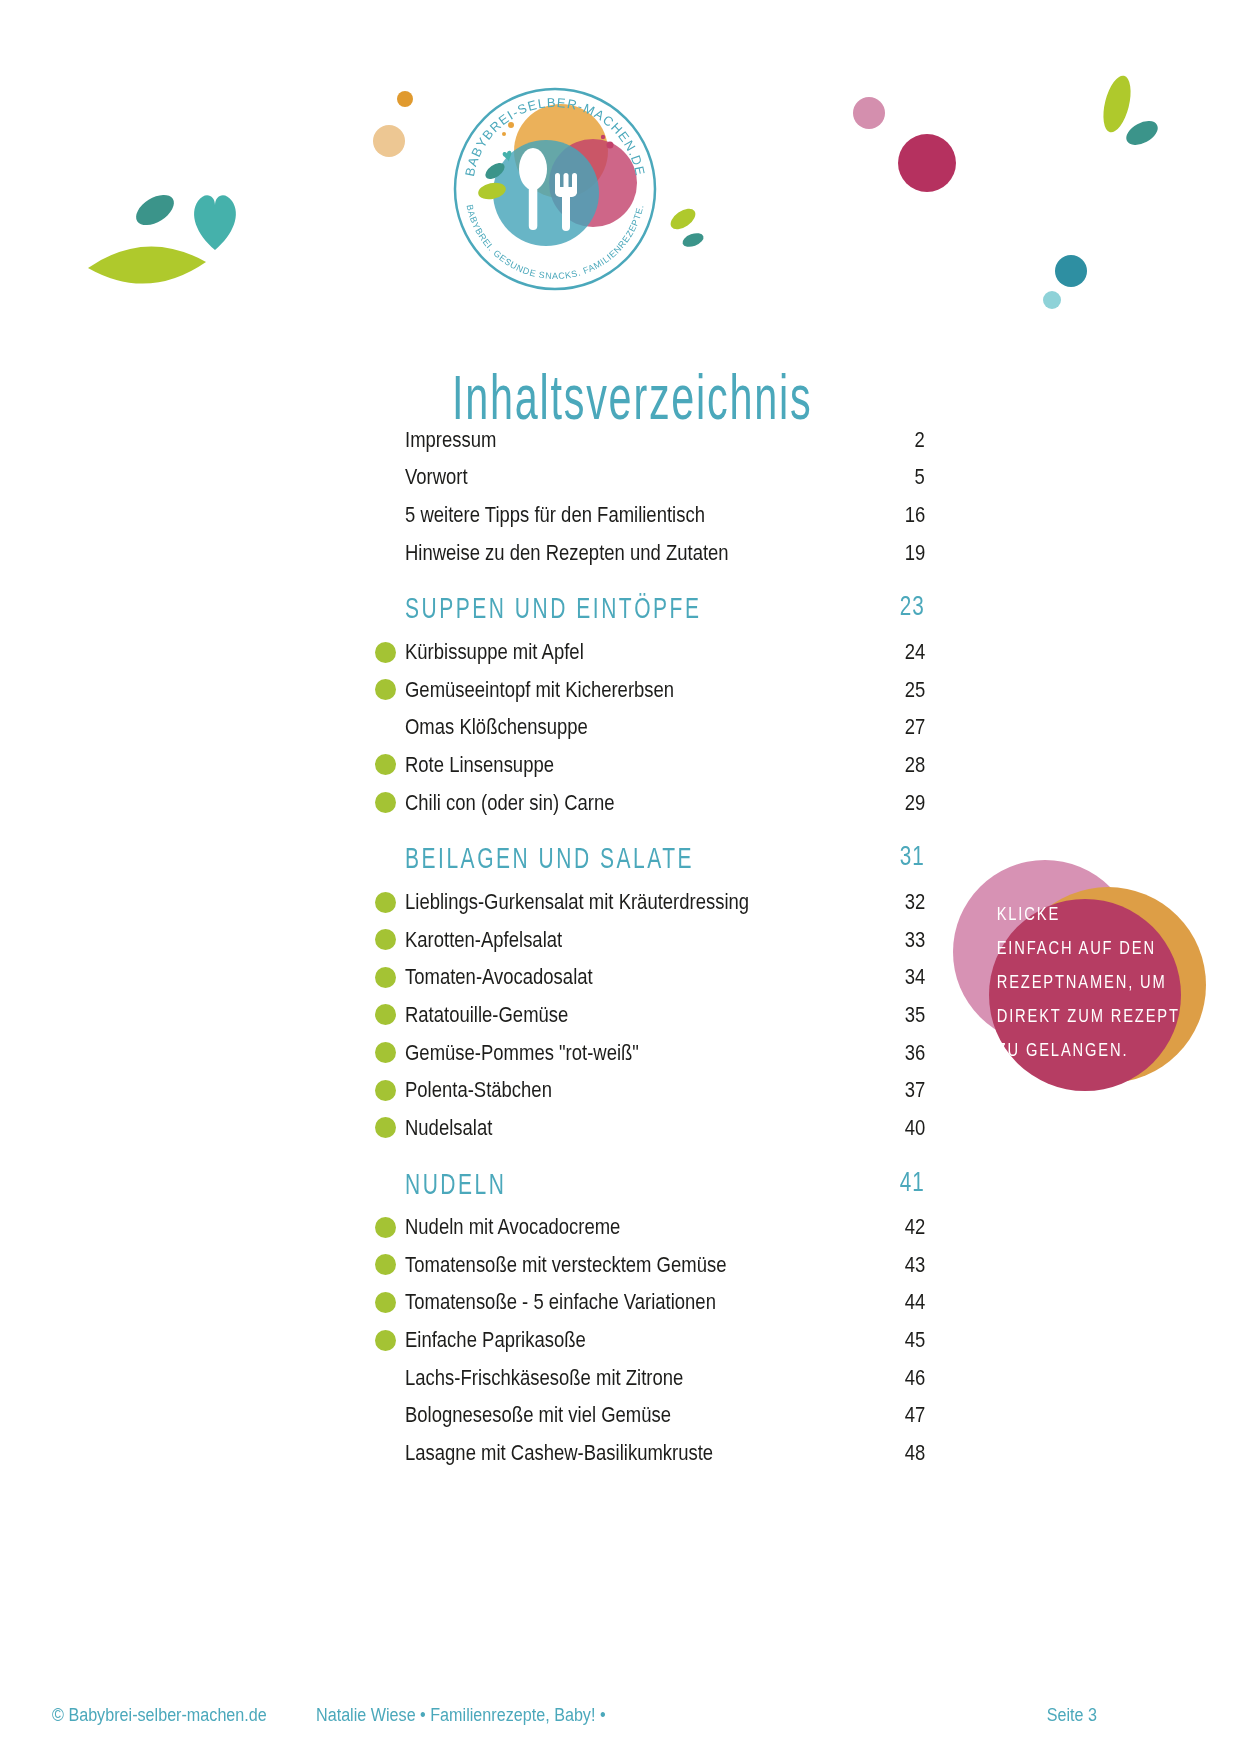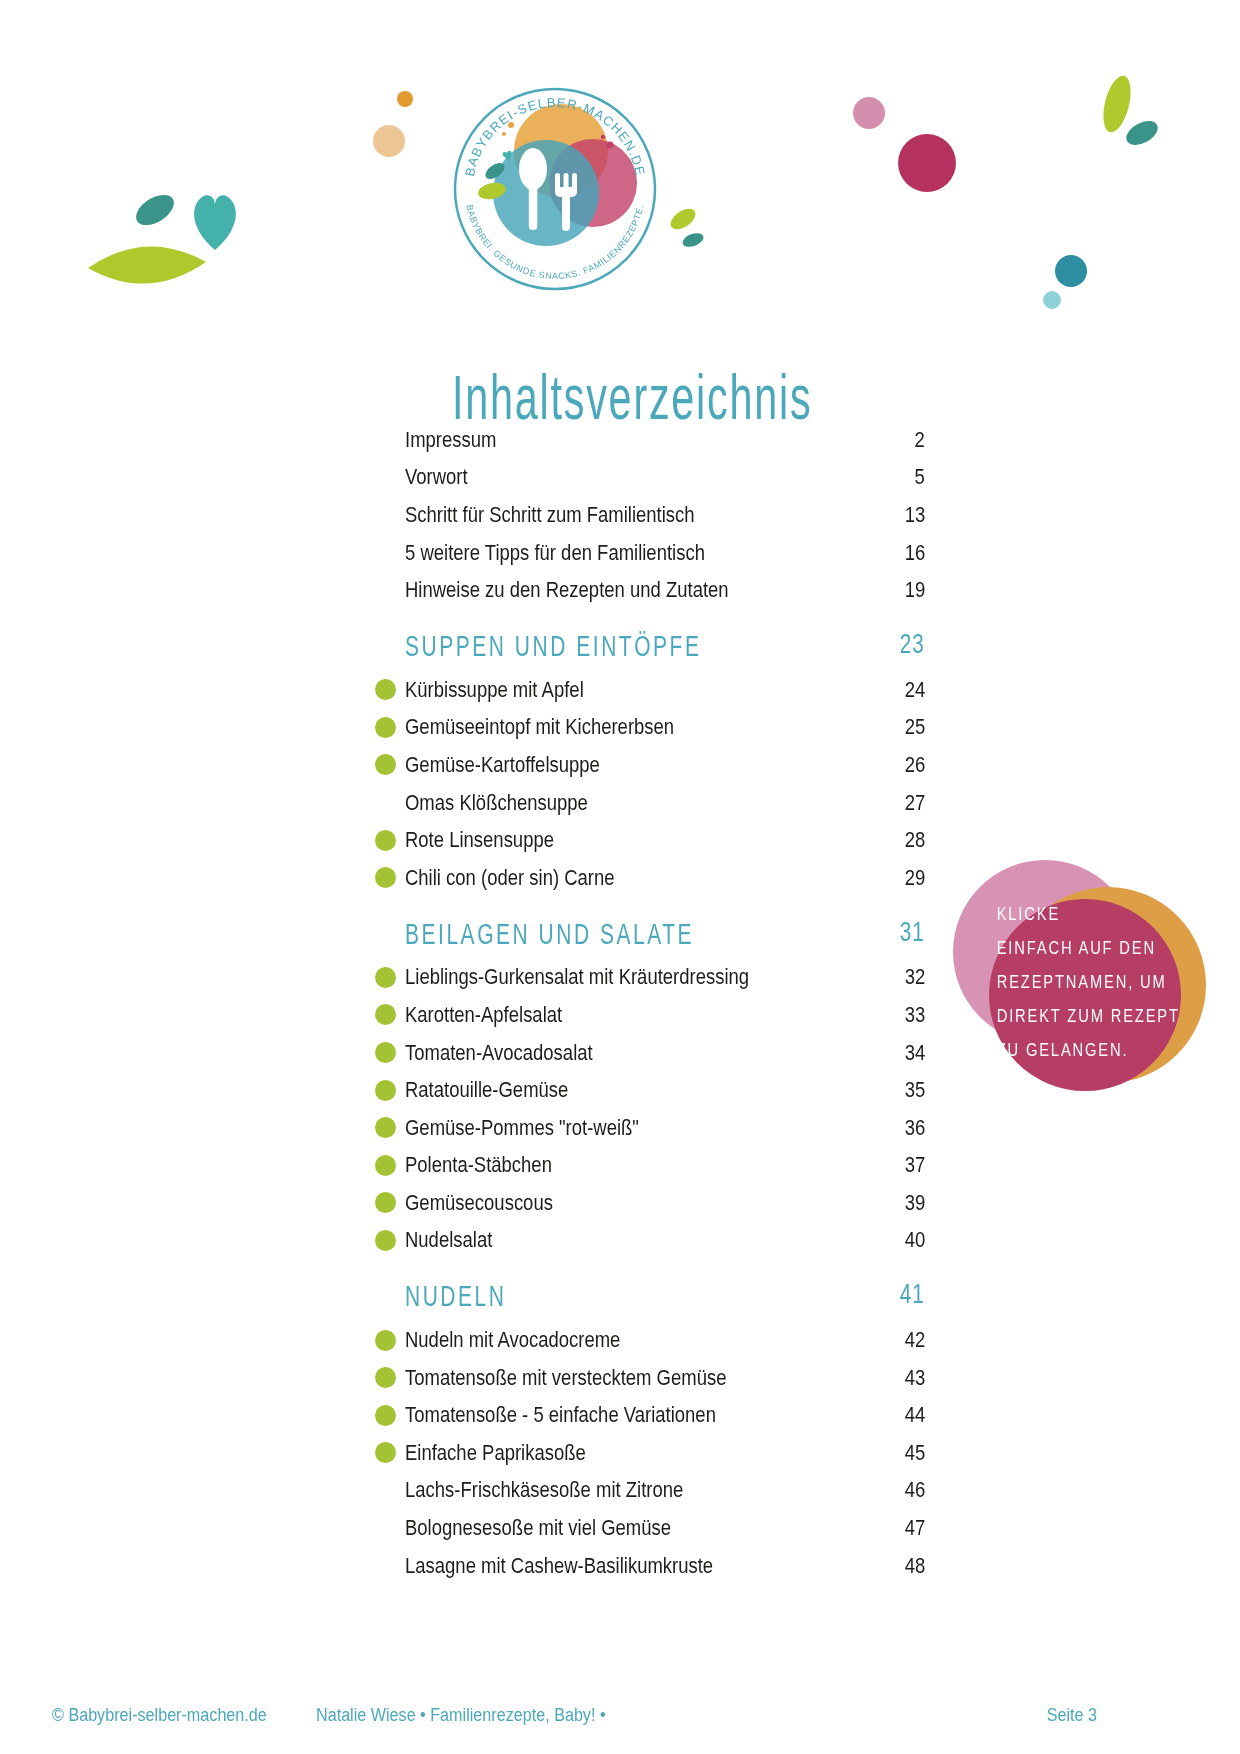--- a/index.html
+++ b/index.html
@@ -147,25 +147,20 @@
     <span class="label" data-interactable="false">Impressum</span>
     <span class="page" data-interactable="false">2</span>
   </div>
       <div class="toc-row" data-interactable="true">
 
     <span class="label" data-interactable="false">Vorwort</span>
     <span class="page" data-interactable="false">5</span>
   </div>
       <div class="toc-row" data-interactable="true">
 
-    <span class="label" data-interactable="false">Schritt für Schritt zum Familientisch</span>
-    <span class="page" data-interactable="false">13</span>
-  </div>
-      <div class="toc-row" data-interactable="true">
-
     <span class="label" data-interactable="false">5 weitere Tipps für den Familientisch</span>
     <span class="page" data-interactable="false">16</span>
   </div>
       <div class="toc-row" data-interactable="true">
 
     <span class="label" data-interactable="false">Hinweise zu den Rezepten und Zutaten</span>
     <span class="page" data-interactable="false">19</span>
   </div>
     </section>
     <section class="toc-section">
@@ -177,25 +172,20 @@
     <span class="dot" data-interactable="false"></span>
     <span class="label" data-interactable="false">Kürbissuppe mit Apfel</span>
     <span class="page" data-interactable="false">24</span>
   </div>
       <div class="toc-row" data-interactable="true">
     <span class="dot" data-interactable="false"></span>
     <span class="label" data-interactable="false">Gemüseeintopf mit Kichererbsen</span>
     <span class="page" data-interactable="false">25</span>
   </div>
       <div class="toc-row" data-interactable="true">
-    <span class="dot" data-interactable="false"></span>
-    <span class="label" data-interactable="false">Gemüse-Kartoffelsuppe</span>
-    <span class="page" data-interactable="false">26</span>
-  </div>
-      <div class="toc-row" data-interactable="true">
 
     <span class="label" data-interactable="false">Omas Klößchensuppe</span>
     <span class="page" data-interactable="false">27</span>
   </div>
       <div class="toc-row" data-interactable="true">
     <span class="dot" data-interactable="false"></span>
     <span class="label" data-interactable="false">Rote Linsensuppe</span>
     <span class="page" data-interactable="false">28</span>
   </div>
       <div class="toc-row" data-interactable="true">
@@ -231,25 +221,20 @@
   </div>
       <div class="toc-row" data-interactable="true">
     <span class="dot" data-interactable="false"></span>
     <span class="label" data-interactable="false">Gemüse-Pommes "rot-weiß"</span>
     <span class="page" data-interactable="false">36</span>
   </div>
       <div class="toc-row" data-interactable="true">
     <span class="dot" data-interactable="false"></span>
     <span class="label" data-interactable="false">Polenta-Stäbchen</span>
     <span class="page" data-interactable="false">37</span>
-  </div>
-      <div class="toc-row" data-interactable="true">
-    <span class="dot" data-interactable="false"></span>
-    <span class="label" data-interactable="false">Gemüsecouscous</span>
-    <span class="page" data-interactable="false">39</span>
   </div>
       <div class="toc-row" data-interactable="true">
     <span class="dot" data-interactable="false"></span>
     <span class="label" data-interactable="false">Nudelsalat</span>
     <span class="page" data-interactable="false">40</span>
   </div>
     </section>
     <section class="toc-section">
     <div class="toc-header" data-interactable="true">
       <span class="h-label" data-interactable="false">NUDELN</span>

